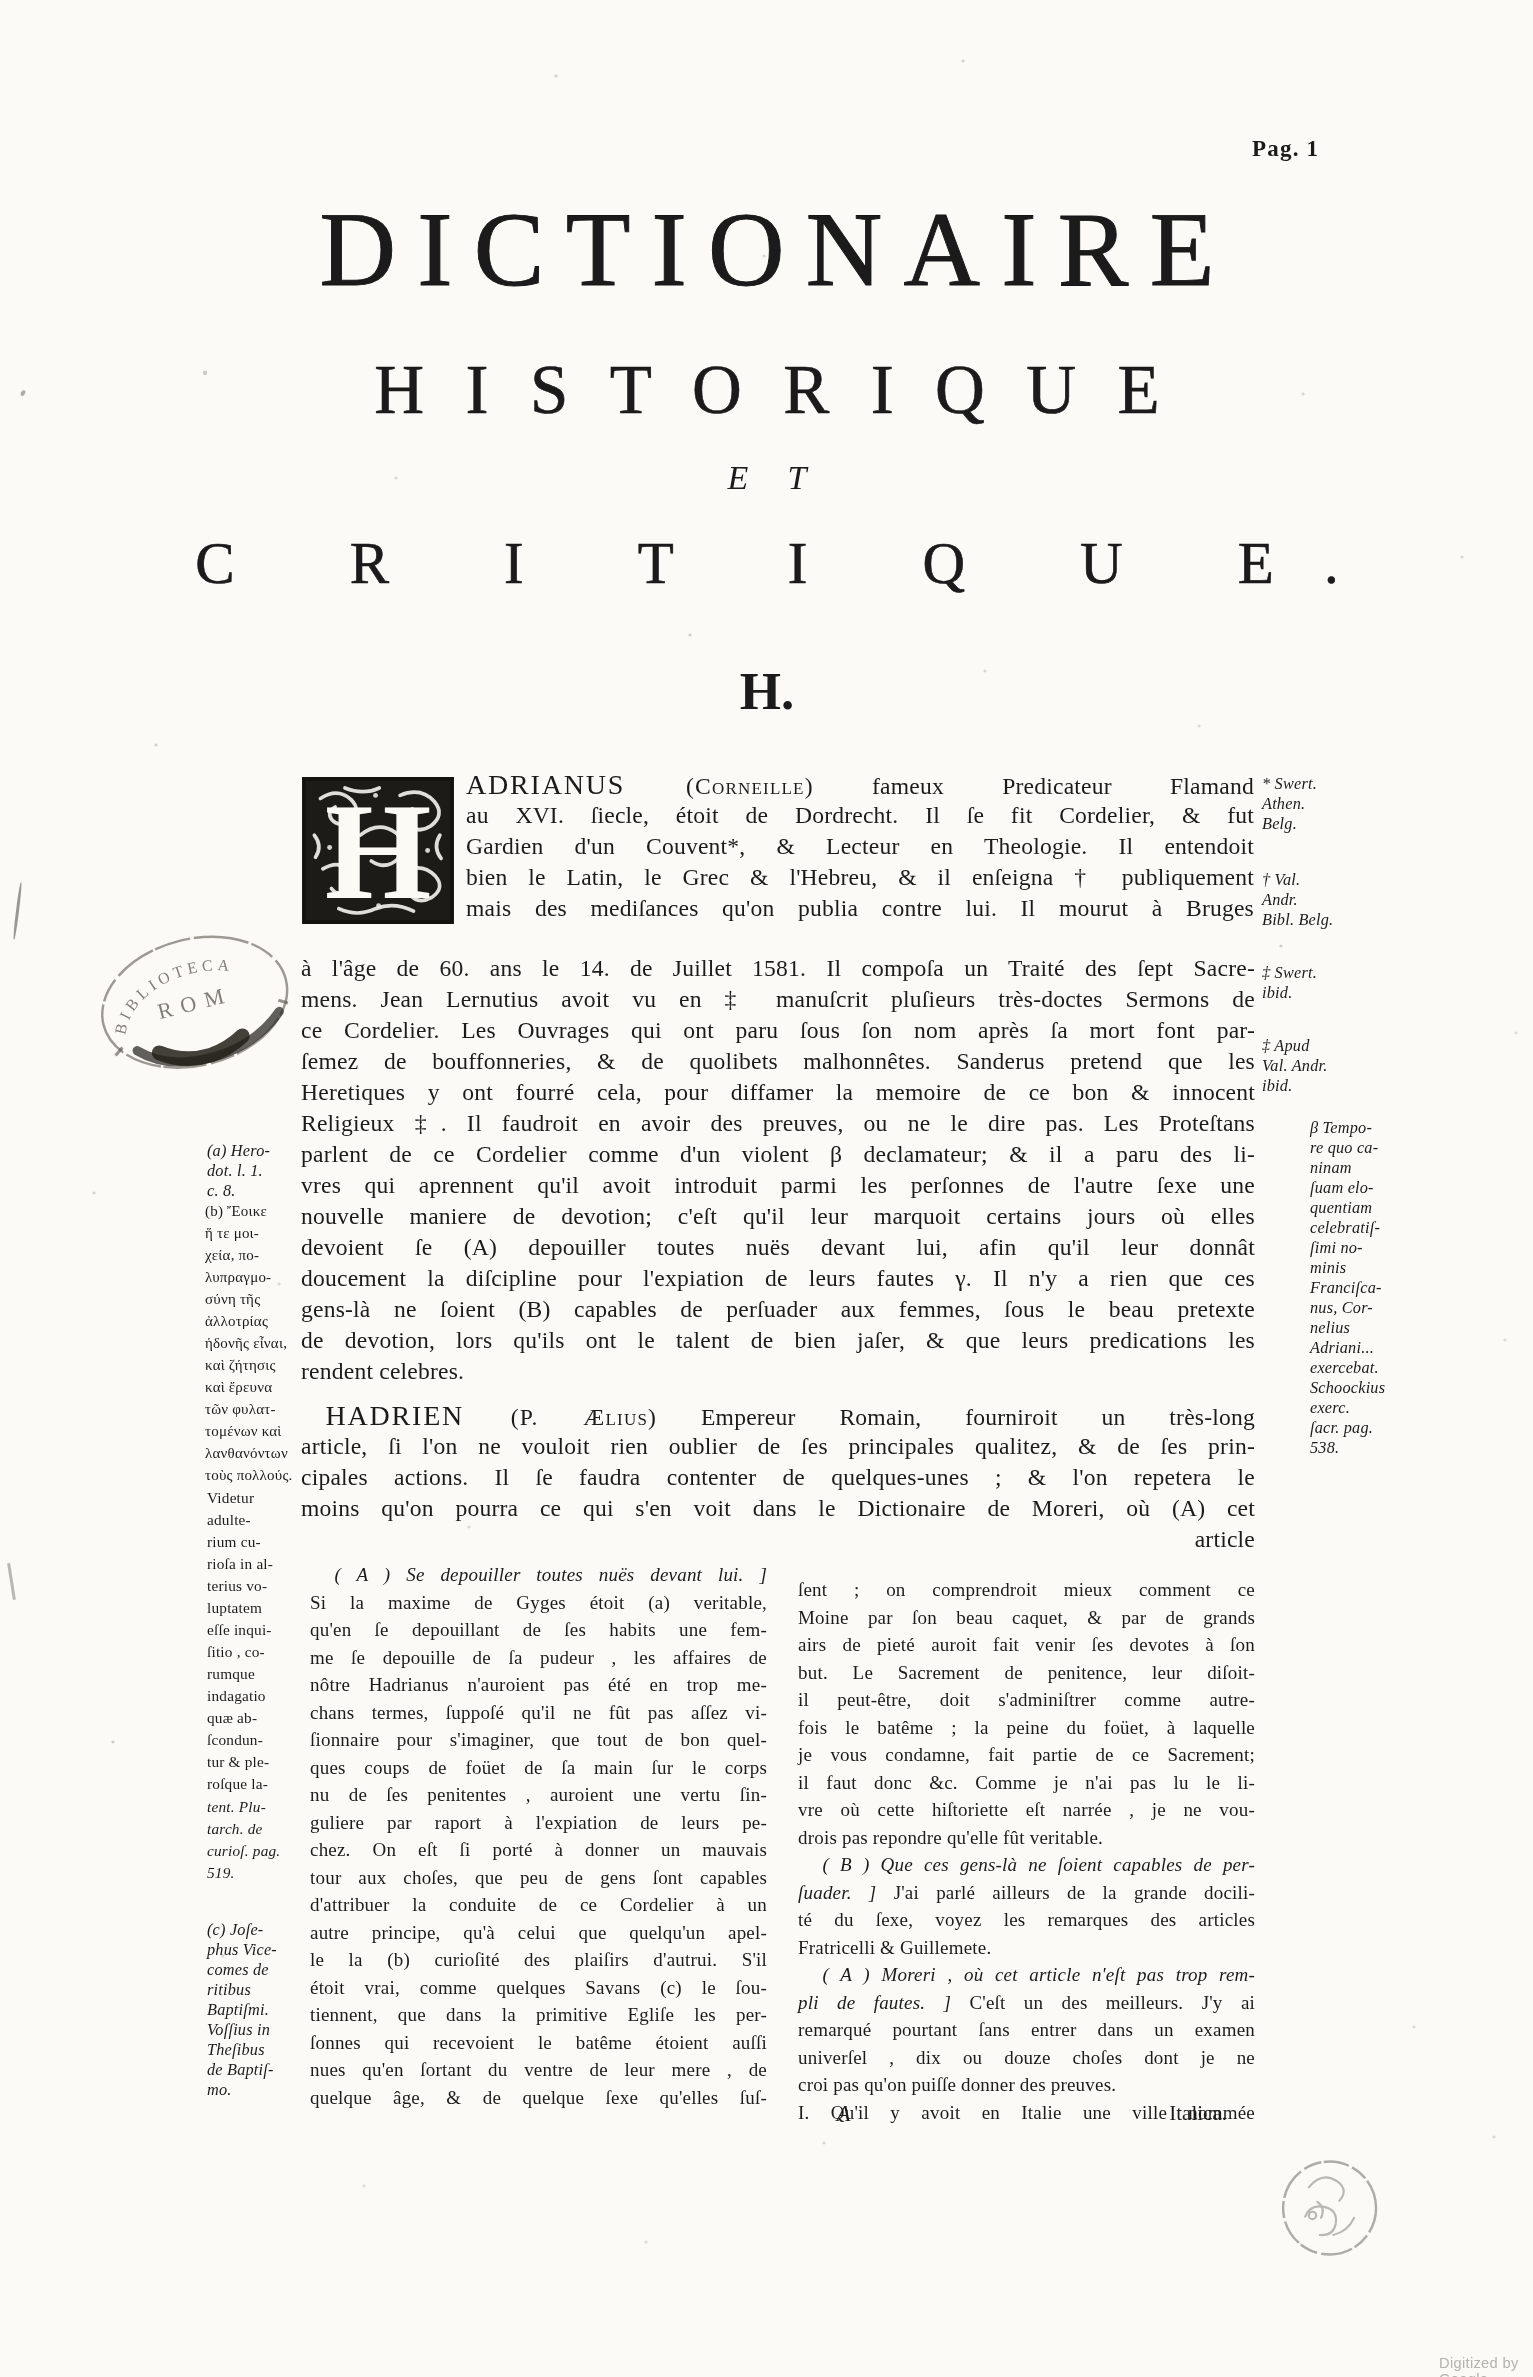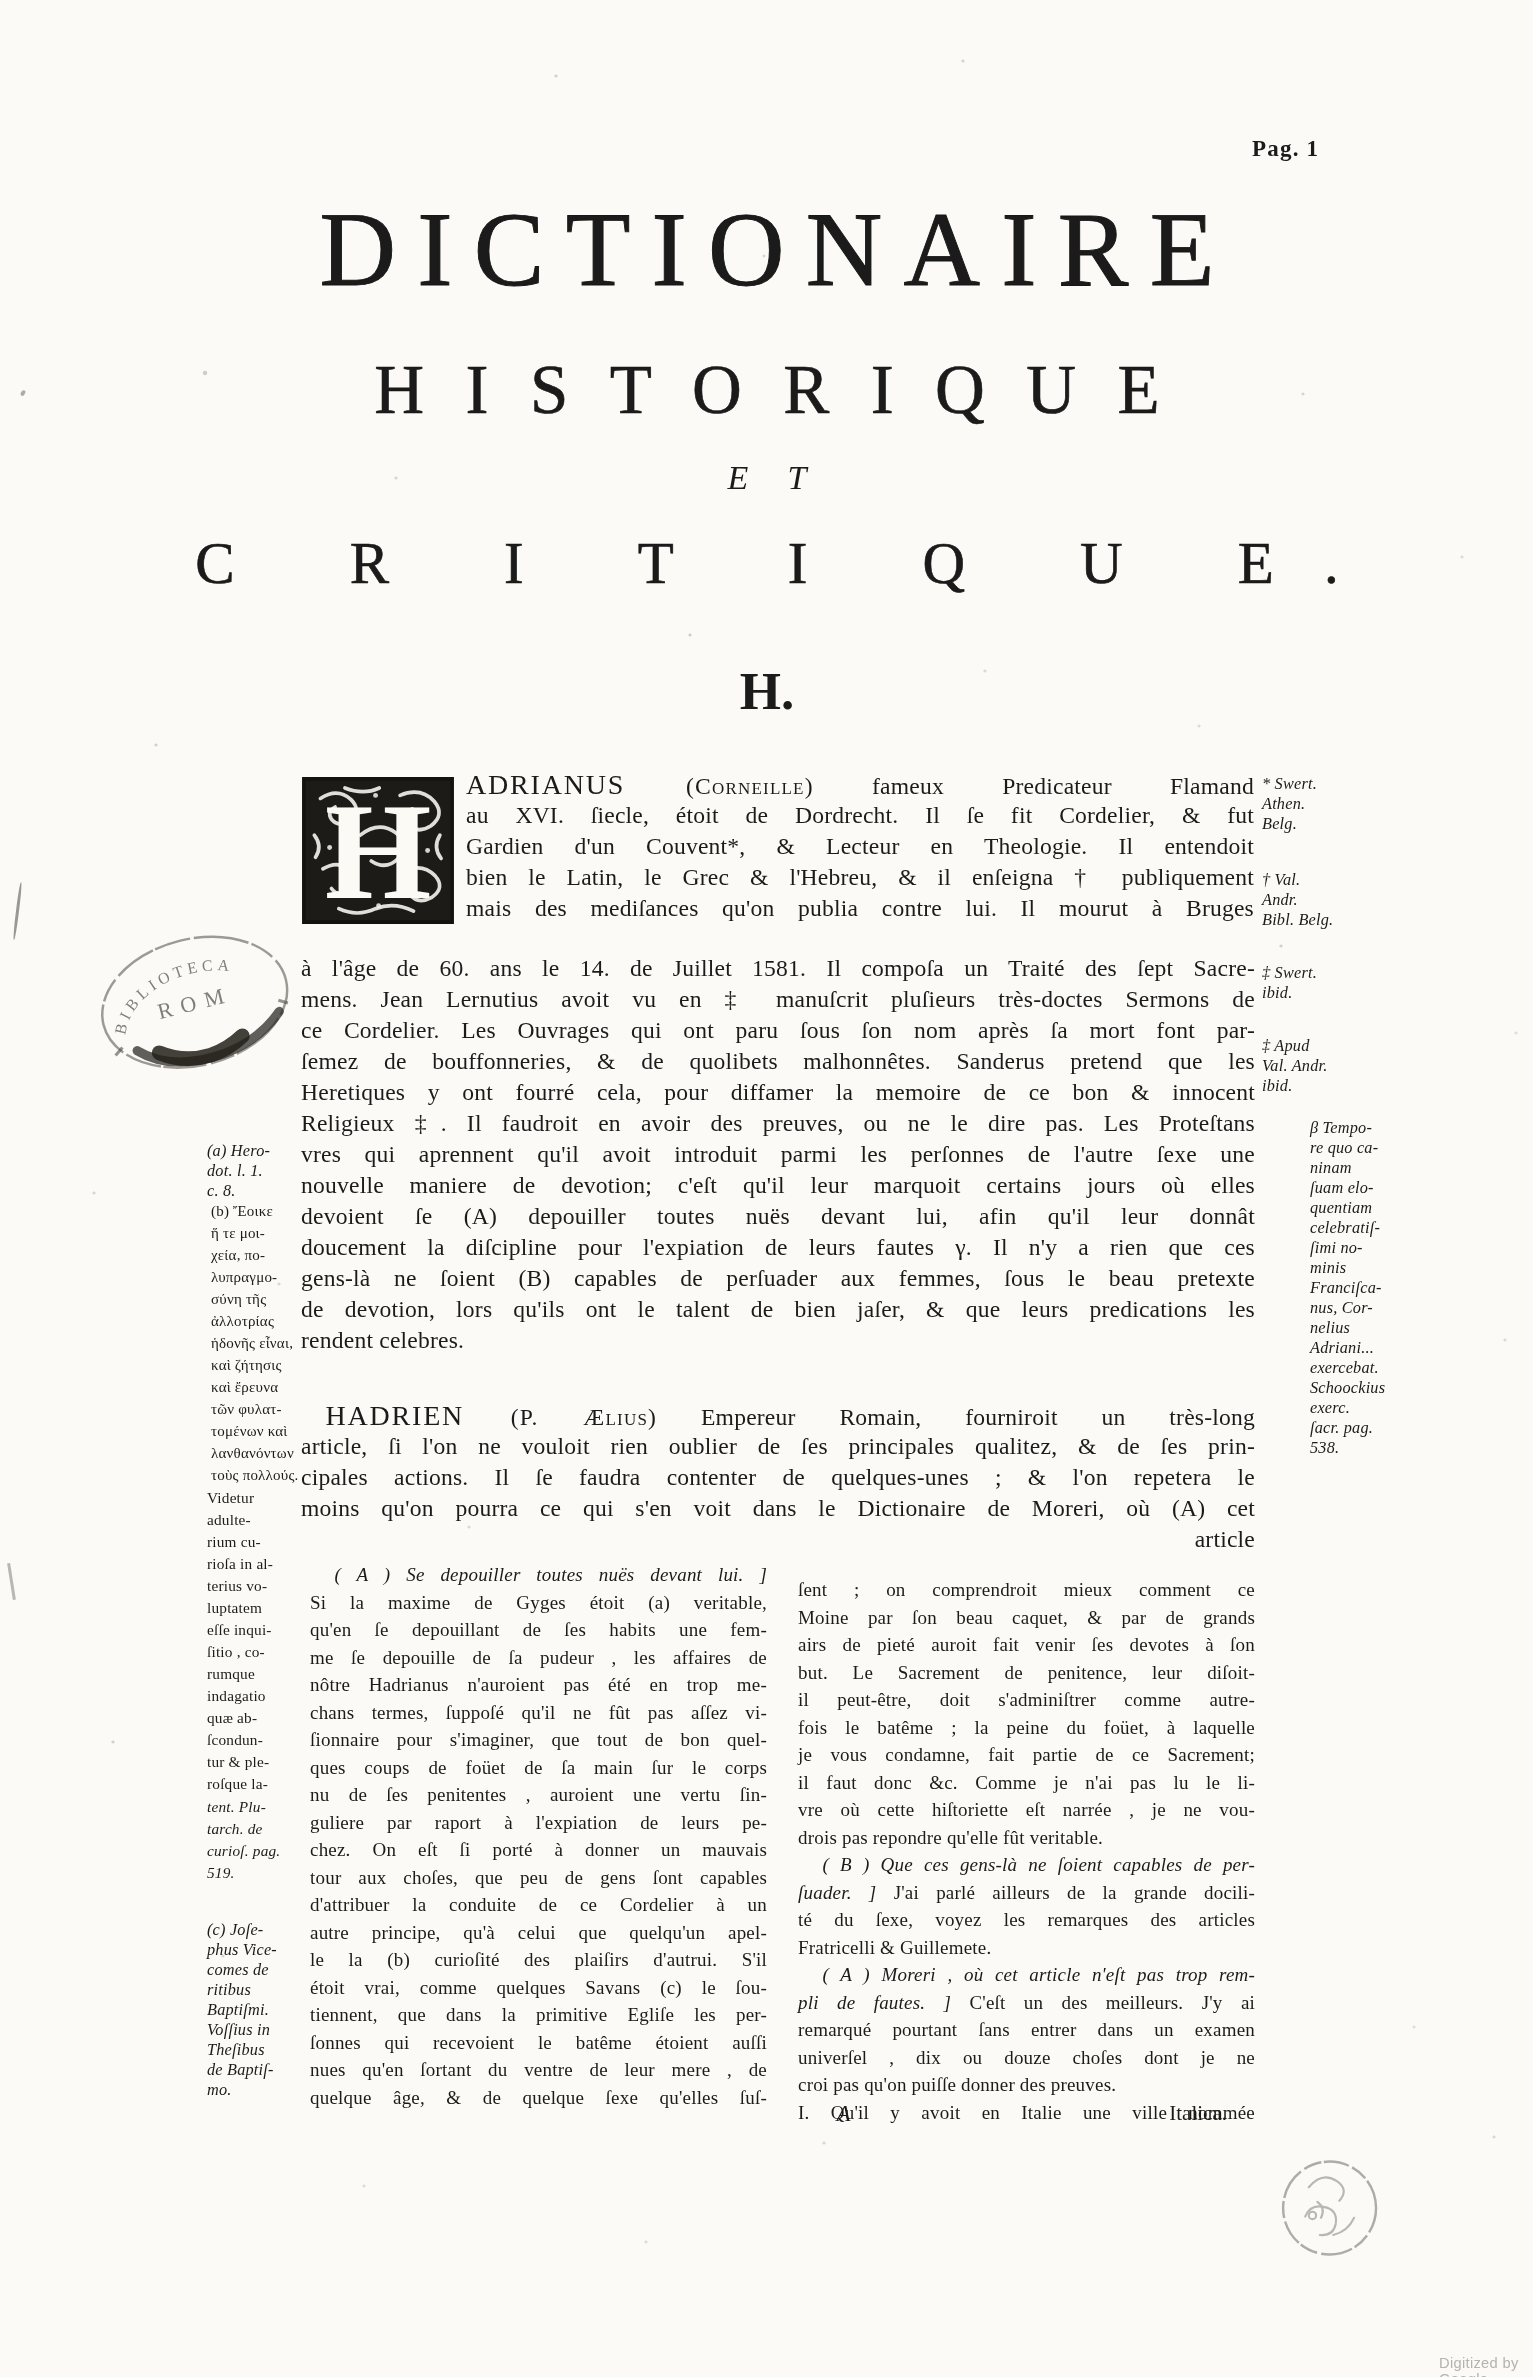--- a/index.html
+++ b/index.html
@@ -108,20 +108,21 @@
       <div class="line">bien le Latin, le Grec &amp; l'Hebreu, &amp; il enſeigna † publiquement</div>
       <div class="line">mais des mediſances qu'on publia contre lui.  Il mourut à Bruges</div>
     </div>
   <div class="abs para1b">
       <div class="line">à l'âge de 60. ans le 14. de Juillet 1581.  Il compoſa un Traité des ſept Sacre-</div>
       <div class="line">mens.  Jean Lernutius avoit vu en ‡ manuſcrit pluſieurs très-doctes Sermons de</div>
       <div class="line">ce Cordelier.  Les Ouvrages qui ont paru ſous ſon nom après ſa mort font par-</div>
       <div class="line">ſemez de bouffonneries, &amp; de quolibets malhonnêtes.  Sanderus pretend que les</div>
       <div class="line">Heretiques y ont fourré cela, pour diffamer la memoire de ce bon &amp; innocent</div>
       <div class="line">Religieux ‡.  Il faudroit en avoir des preuves, ou ne le dire pas.   Les Proteſtans</div>
+      <div class="line">parlent de ce Cordelier comme d'un violent β declamateur; &amp; il a paru des li-</div>
       <div class="line">vres qui aprennent qu'il avoit introduit parmi les perſonnes de l'autre ſexe une</div>
       <div class="line">nouvelle maniere de devotion; c'eſt qu'il leur marquoit certains jours où elles</div>
       <div class="line">devoient ſe (A) depouiller toutes nuës devant lui, afin qu'il leur donnât</div>
       <div class="line">doucement la diſcipline pour l'expiation de leurs fautes γ.  Il n'y a rien que ces</div>
       <div class="line">gens-là ne ſoient (B) capables de perſuader aux femmes, ſous le beau pretexte</div>
       <div class="line">de devotion, lors qu'ils ont le talent de bien jaſer, &amp; que leurs predications les</div>
       <div class="line noj">rendent celebres.</div>
     </div>
   <div class="abs para2">
       <div class="line ind"><span class="lg">HADRIEN </span><span class="sc">(P. Ælius)</span><span> Empereur Romain, fourniroit un très-long</span></div>
@@ -174,21 +175,21 @@
       <div class="line">univerſel ,  dix  ou  douze  choſes  dont  je  ne</div>
       <div class="line noj">croi pas qu'on puiſſe donner des preuves.</div>
       <div class="line">I. Qu'il y avoit en Italie une ville nommée</div>
     </div>
 
   <div class="mnote" style="left:207px;top:1141px;width:92px;">
       <div class="line">(a) Hero-</div>
       <div class="line">dot. l. 1.</div>
       <div class="line">c. 8.</div>
     </div>
-  <div class="mnote roman sp36 fs24" style="left:205px;top:1200px;width:95px;margin-left:6px;">
+  <div class="mnote roman sp36 fs24" style="left:205px;top:1200px;width:95px;">
       <div class="line">(b) Ἔοικε</div>
       <div class="line">ἥ τε μοι-</div>
       <div class="line">χεία, πο-</div>
       <div class="line">λυπραγμο-</div>
       <div class="line">σύνη τῆς</div>
       <div class="line">ἀλλοτρίας</div>
       <div class="line">ἡδονῆς εἶναι,</div>
       <div class="line">καὶ ζήτησις</div>
       <div class="line">καὶ ἔρευνα</div>
       <div class="line">τῶν φυλατ-</div>

